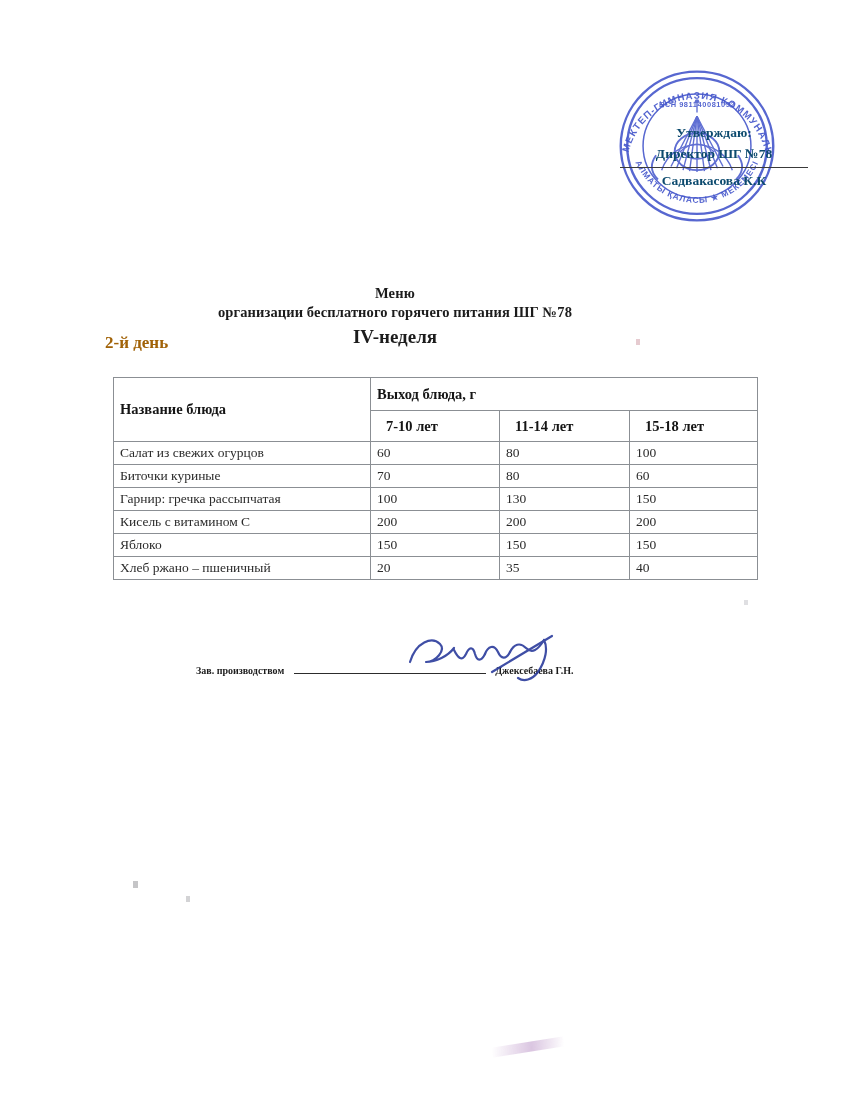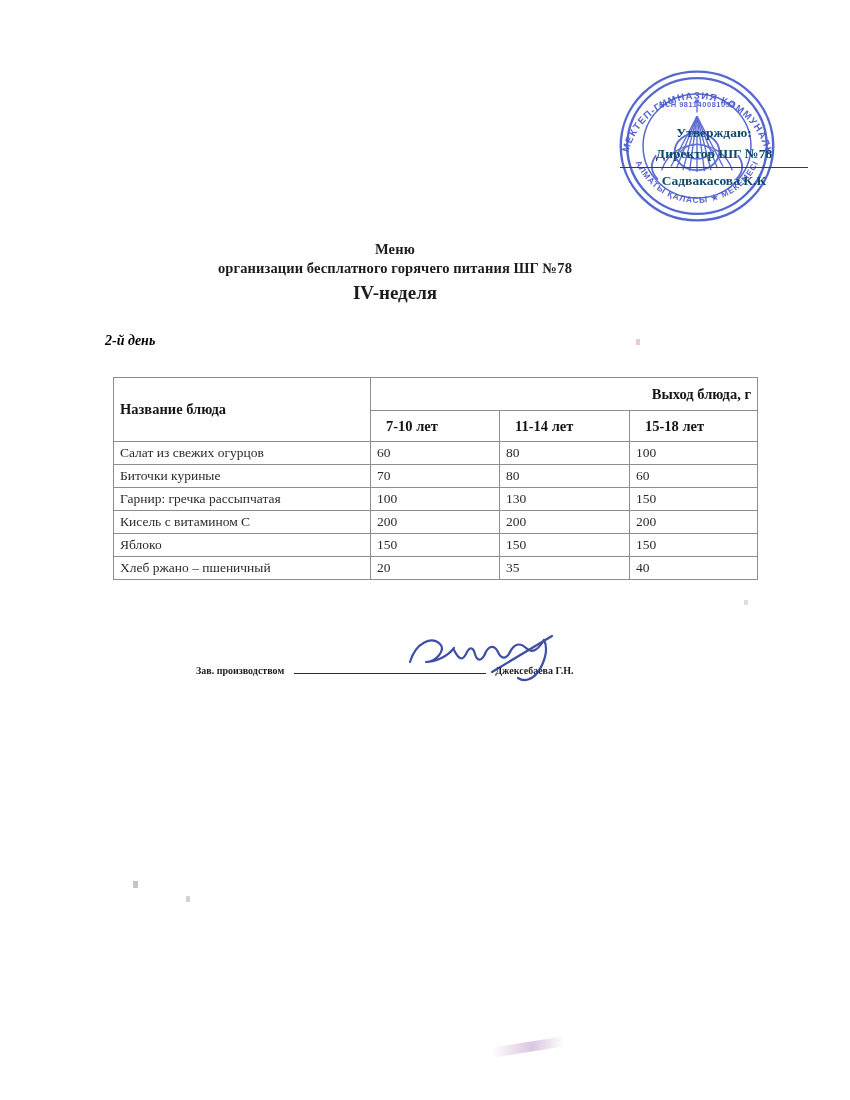--- a/index.html
+++ b/index.html
@@ -53,33 +53,32 @@
   
   #heading {
     position: absolute;
     left: 0;
     top: 240px;
     width: 790px;
     text-align: center;
     font-weight: bold;
     color: #1c1c1c;
   }
-  #heading .h-menu   { font-size: 14.5px; line-height: 19px; letter-spacing: .2px; }
+  #heading .h-menu   { font-size: 14.5px; line-height: 19px; letter-spacing: .2px; margin-top: 44px; }
   #heading .h-line   { font-size: 14.5px; line-height: 19px; letter-spacing: .1px; }
   #heading .h-week   { font-size: 19px; line-height: 26px; margin-top: 2px; }
 
   
   #day-label {
     position: absolute;
     left: 105px;
     top: 333px;
-    font-size: 14px;
-    font-weight: bold;
-    color: #000000;
-    font-style: italic;
+    font-size: 17px;
+    font-weight: bold;
+    color: #a16207;
   }
 
   
   #menu-table {
     position: absolute;
     left: 113px;
     top: 377px;
     width: 644px;
     border-collapse: collapse;
     table-layout: fixed;
@@ -99,21 +98,21 @@
     font-size: 14.5px;
     color: #151515;
   }
   #menu-table .c-name   { width: 257px; }
   #menu-table .c-a      { width: 129px; }
   #menu-table .c-b      { width: 130px; }
   #menu-table .c-c      { width: 128px; }
   #menu-table tr.hdr-top th       { height: 28px; }
   #menu-table tr.hdr-sub th       { height: 26px; padding-left: 15px; }
   #menu-table tbody tr            { height: 23px; }
-  #menu-table th.yield-head       { text-align: right; }
+  #menu-table th.yield-head       { text-align: left; }
 
   
   #sign-row {
     position: absolute;
     left: 196px;
     top: 660px;
     width: 600px;
     height: 26px;
     font-size: 10px;
     font-weight: bold;

